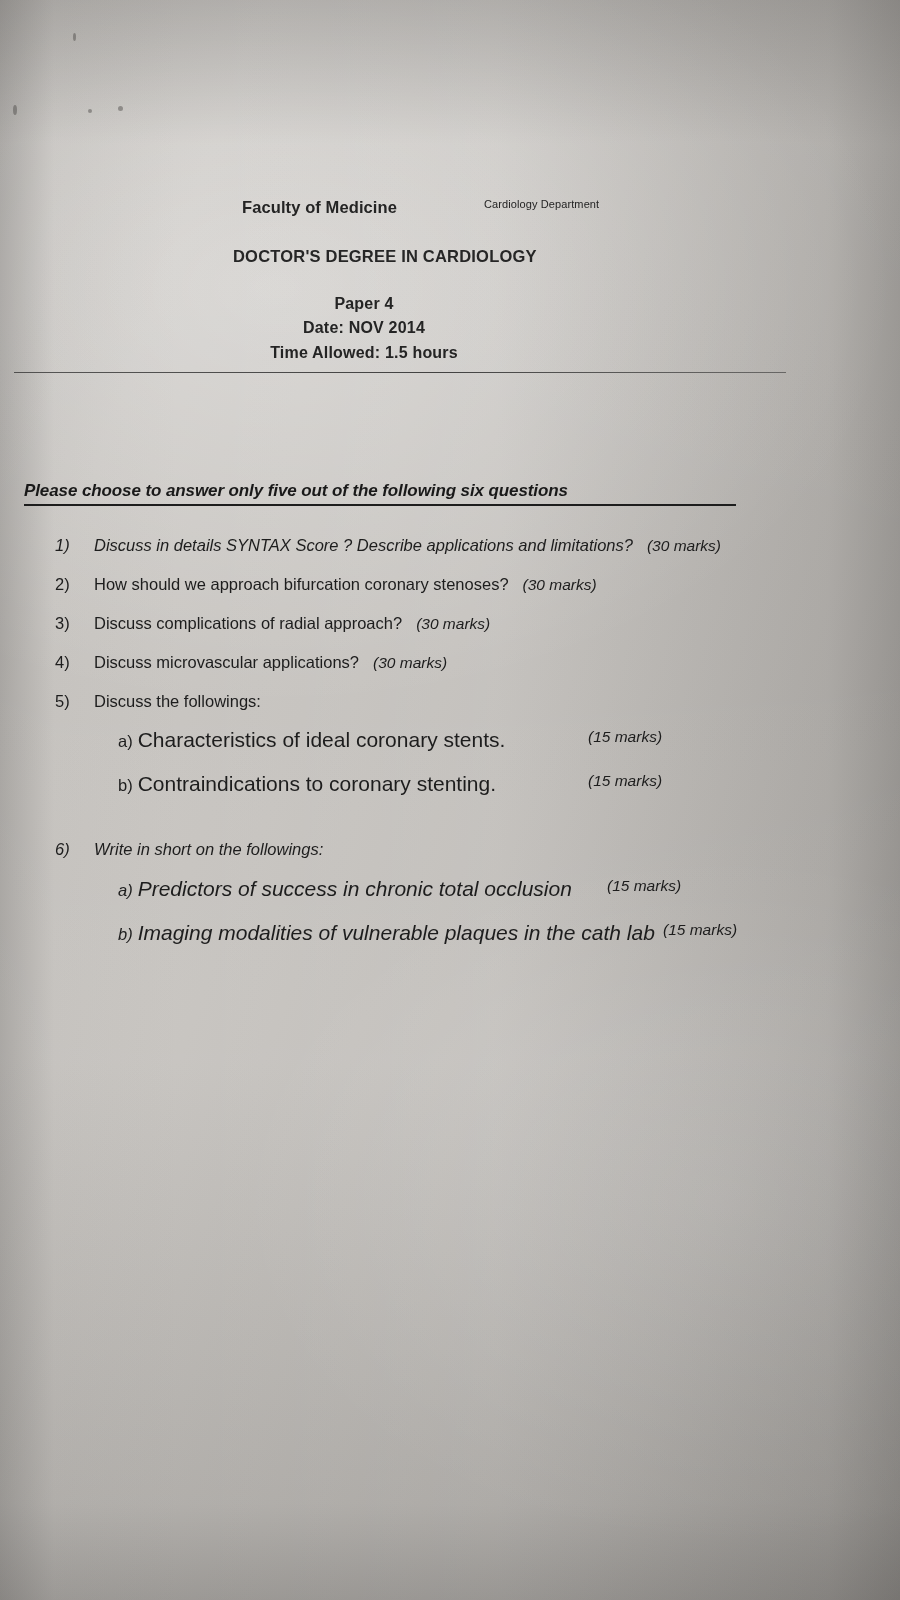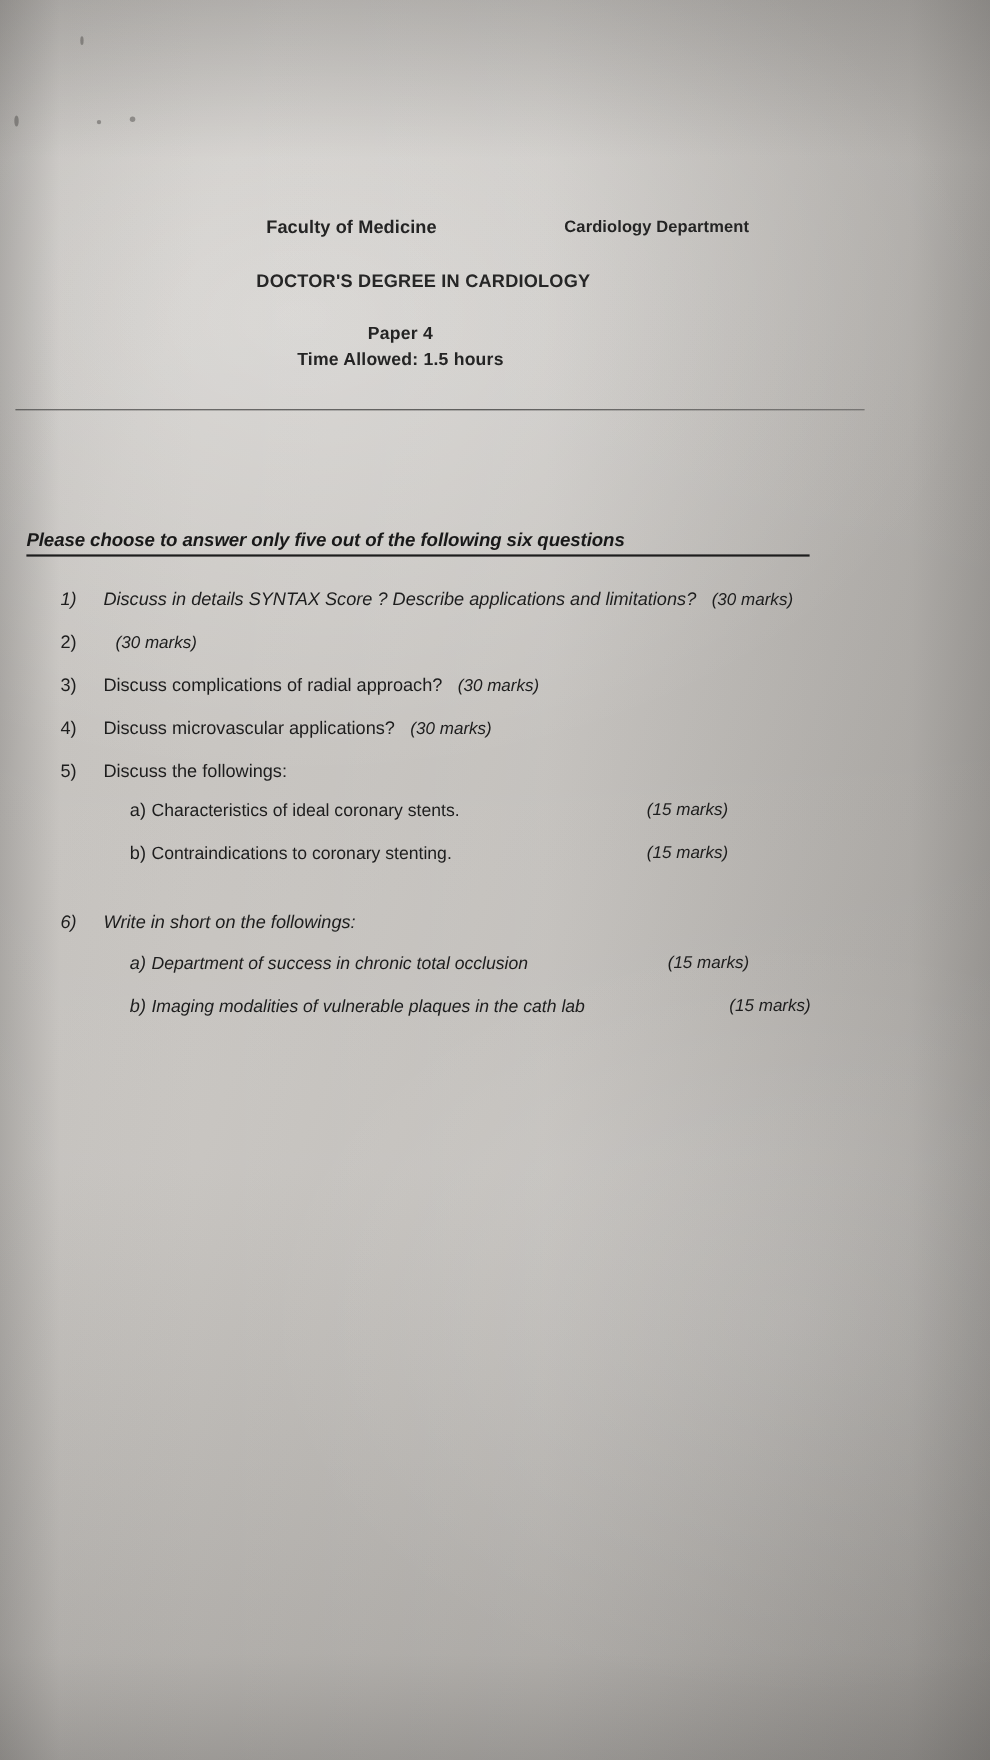--- a/index.html
+++ b/index.html
@@ -60,23 +60,23 @@
     justify-content: flex-start;
   }
   .faculty {
     margin-left: 242px;
     font-size: 16.5px;
     font-weight: bold;
     letter-spacing: 0.1px;
     color: #242424;
   }
   .dept {
-    margin-left: 116px;
-    font-size: 15px;
-    font-weight: bold;
+    margin-left: 87px;
+    font-size: 11px;
+    font-weight: normal;
     letter-spacing: 0.1px;
     color: #242424;
   }
   .degree {
     position: absolute;
     top: 247px;
     left: 233px;
     font-size: 16.5px;
     font-weight: bold;
     letter-spacing: 0.2px;
@@ -166,21 +166,21 @@
     align-items: baseline;
     margin: 0 0 12px 0;
   }
   .sub .slabel {
     padding-left: 118px;
     font-size: 16.5px;
     color: #1d1d1d;
     flex: 0 0 auto;
   }
   .sub .stxt {
-    font-size: 16px;
+    font-size: 21px;
     color: #1d1d1d;
     margin-left: 5px;
   }
   .sub .smarks {
     font-size: 15.5px;
     font-style: italic;
     color: #1d1d1d;
     position: absolute;
     white-space: nowrap;
   }
@@ -221,37 +221,39 @@
 
     <div class="hdr-row">
       <div class="faculty">Faculty of Medicine</div>
       <div class="dept">Cardiology Department</div>
     </div>
 
     <div class="degree">DOCTOR'S DEGREE IN CARDIOLOGY</div>
 
     <div class="meta">
       <span class="line paper">Paper 4</span>
+      <span class="line date">Date: NOV   2014</span>
       <span class="line time">Time Allowed: 1.5 hours</span>
     </div>
 
     <div class="rule"></div>
 
     <div class="instruction">Please choose to answer only five out of the following six questions</div>
 
     <div class="qlist">
 
       <div class="q italic">
         <span class="num">1)</span>
         <span class="txt">Discuss in details SYNTAX Score ? Describe applications and limitations?</span>
         <span class="marks">(30 marks)</span>
       </div>
 
       <div class="q" style="margin-top:20px;">
         <span class="num">2)</span>
+        <span class="txt">How should we approach bifurcation coronary stenoses?</span>
         <span class="marks">(30 marks)</span>
       </div>
 
       <div class="q" style="margin-top:20px;">
         <span class="num">3)</span>
         <span class="txt">Discuss complications of radial approach?</span>
         <span class="marks">(30 marks)</span>
       </div>
 
       <div class="q" style="margin-top:20px;">
@@ -280,21 +282,21 @@
 
       <div class="q6block">
         <div class="q italic">
           <span class="num">6)</span>
           <span class="txt">Write in short on the followings:</span>
         </div>
 
         <div class="sub-wrap" style="margin-top:18px;">
           <div class="sub italic">
             <span class="slabel">a)</span>
-            <span class="stxt">Department of success in chronic total occlusion</span>
+            <span class="stxt">Predictors of success in chronic total occlusion</span>
             <span class="smarks m-a6">(15 marks)</span>
           </div>
           <div class="sub italic" style="margin-top:20px;">
             <span class="slabel">b)</span>
             <span class="stxt">Imaging modalities of vulnerable plaques in the cath lab</span>
             <span class="smarks m-b6">(15 marks)</span>
           </div>
         </div>
       </div>
 

